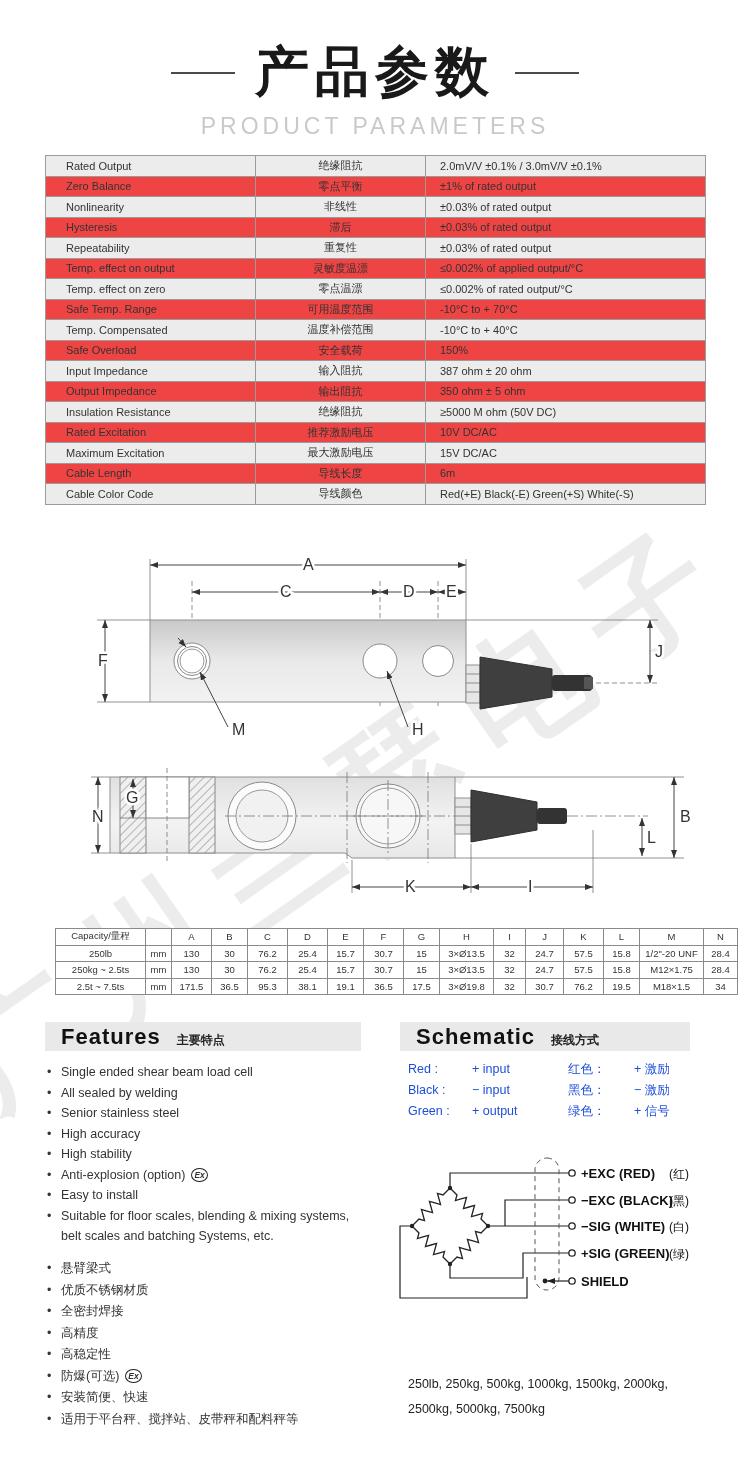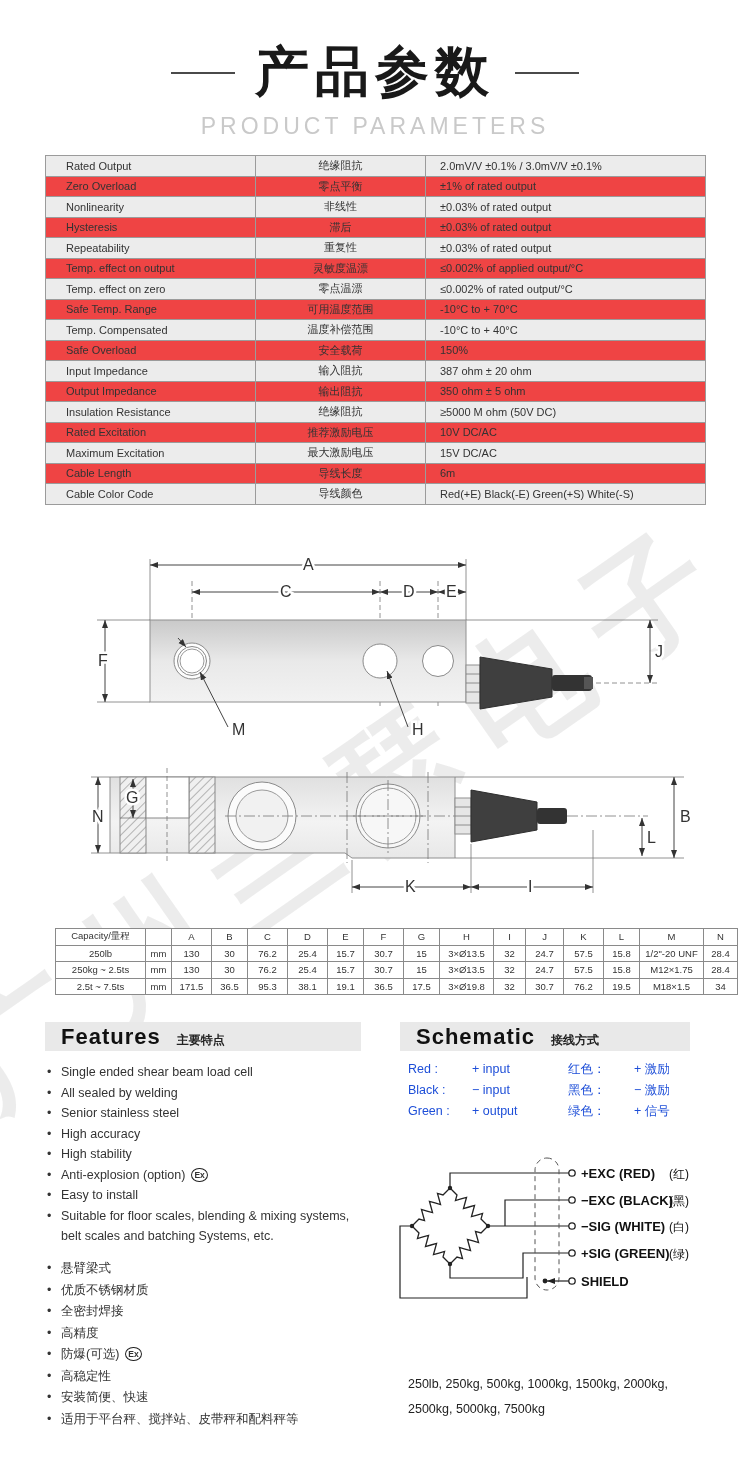--- a/index.html
+++ b/index.html
@@ -49,21 +49,21 @@
       padding:0 0 3px 16px;z-index:1;}
   .sec-en{font-size:22px;font-weight:800;color:#111;letter-spacing:1px;line-height:22px;}
   .sec-zh{font-size:12px;font-weight:bold;color:#222;margin-left:16px;line-height:15px;}
 
   
   .feat-list{position:absolute;left:45px;width:320px;margin:0;padding:0;list-style:none;z-index:1;}
   .feat-list li{position:relative;padding-left:16px;font-size:12.5px;color:#333;line-height:20.5px;}
   .feat-list.zh li{line-height:21.5px;}
   .feat-list li::before{content:"\2022";position:absolute;left:2px;color:#333;}
   .ex{display:inline-block;border:1.3px solid #222;border-radius:50%;font-size:8.5px;font-weight:bold;
-      line-height:10px;padding:1px 2px;margin-left:6px;transform:translateY(-1px);}
+      line-height:10px;padding:1px 2px;margin-left:6px;transform:translateY(-1px);font-style:italic;}
 
   
   .wire-block{position:absolute;left:408px;top:1059px;width:320px;z-index:1;}
   .wire-row{display:flex;line-height:21px;font-size:12.5px;color:#1d4ed8;}
   .wire-c{width:64px;}
   .wire-v{width:96px;}
   .wire-zc{width:66px;}
   .wire-zv{width:80px;}
 
   .blab{font-size:13px;fill:#111;font-weight:600;}
@@ -95,21 +95,21 @@
         <col style="width:170px">
         <col style="width:280px">
       </colgroup>
     <tbody id="spec-body">
         <tr>
           <td class="c-en">Rated Output</td>
           <td class="c-zh">绝缘阻抗</td>
           <td class="c-val">2.0mV/V ±0.1%  /  3.0mV/V ±0.1%</td>
         </tr>
         <tr>
-          <td class="c-en">Zero Overload</td>
+          <td class="c-en">Zero Balance</td>
           <td class="c-zh">零点平衡</td>
           <td class="c-val">±1% of rated output</td>
         </tr>
         <tr>
           <td class="c-en">Nonlinearity</td>
           <td class="c-zh">非线性</td>
           <td class="c-val">±0.03% of rated output</td>
         </tr>
         <tr>
           <td class="c-en">Hysteresis</td>
@@ -405,22 +405,22 @@
       <li>High stability</li>
       <li>Anti-explosion (option)<span class="ex">Ex</span></li>
       <li>Easy to install</li>
       <li>Suitable for floor scales, blending &amp; mixing systems, belt scales and batching Systems, etc.</li>
     </ul>
   <ul class="feat-list zh" id="feat-zh" style="top:1258px;">
       <li>悬臂梁式</li>
       <li>优质不锈钢材质</li>
       <li>全密封焊接</li>
       <li>高精度</li>
+      <li>高稳定性</li>
       <li>防爆(可选)<span class="ex">Ex</span></li>
-      <li>高稳定性</li>
       <li>安装简便、快速</li>
       <li>适用于平台秤、搅拌站、皮带秤和配料秤等</li>
     </ul>
 
   <div class="sec-head" style="left:400px;top:1022px;width:290px;">
     <span class="sec-en">Schematic</span>
     <span class="sec-zh">接线方式</span>
   </div>
   <div class="wire-block" id="wire-block">
       <div class="wire-row">

